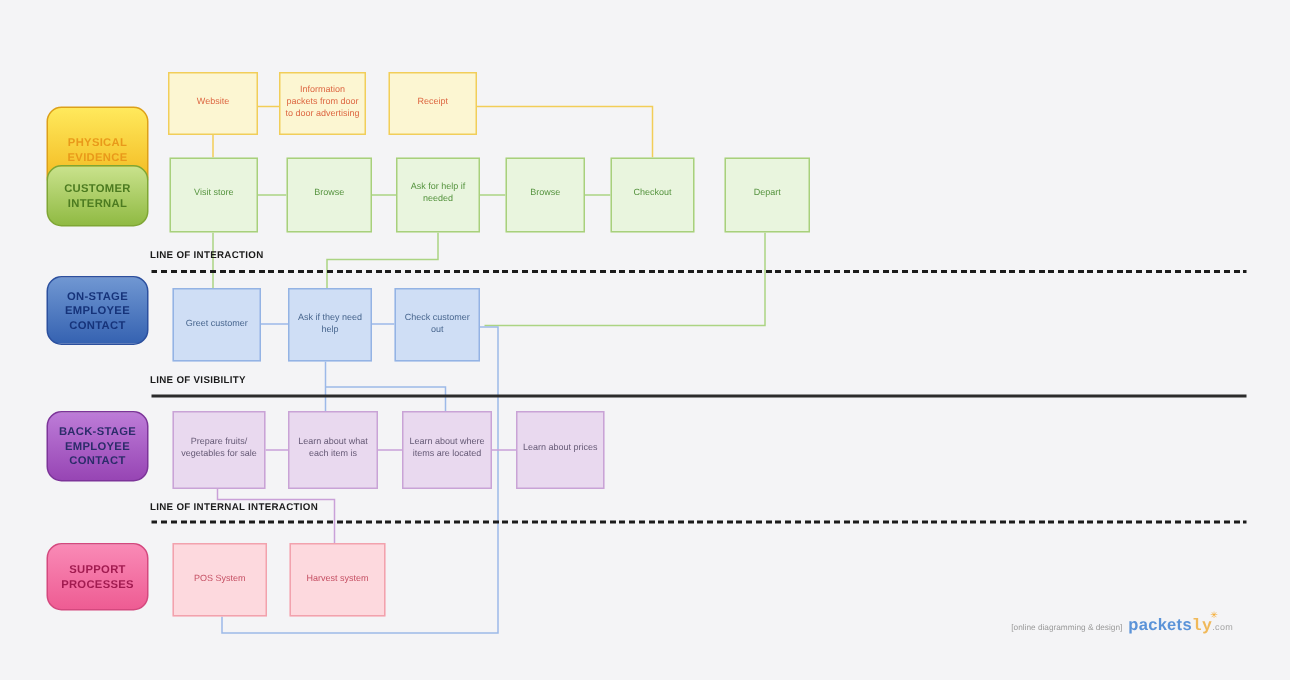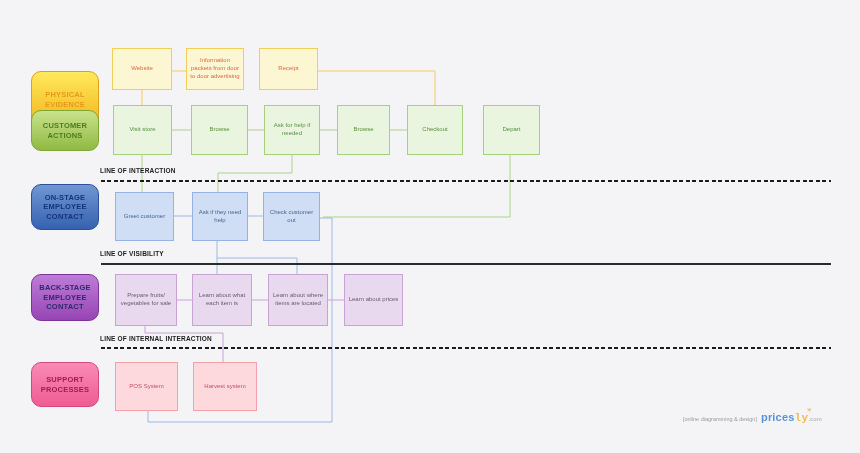--- a/index.html
+++ b/index.html
@@ -93,21 +93,21 @@
     <path class="w-blue" d="M217,258 L297,258 L297,274"></path>
     <path class="w-blue" d="M320,218 L332,218 L332,422 L148,422 L148,411"></path>
 
     <path class="w-purple" d="M177,300 L192,300"></path>
     <path class="w-purple" d="M252,300 L268,300"></path>
     <path class="w-purple" d="M328,300 L344,300"></path>
     <path class="w-purple" d="M145,326 L145,333 L223,333 L223,362"></path>
   </svg>
 
   <div class="rowlabel rl-yellow">PHYSICAL EVIDENCE</div>
-  <div class="rowlabel rl-green">CUSTOMER ACTIONS</div>
+  <div class="rowlabel rl-green">CUSTOMER INTERNAL</div>
   <div class="rowlabel rl-blue">ON-STAGE EMPLOYEE CONTACT</div>
   <div class="rowlabel rl-pink">SUPPORT PROCESSES</div>
   <div class="rowlabel rl-purple">BACK-STAGE EMPLOYEE CONTACT</div>
 
   <div class="box b-yellow" style="left:112px;top:48px;width:60px;height:42px">Website</div>
   <div class="box b-yellow" style="left:186px;top:48px;width:58px;height:42px">Information packets from door to door advertising</div>
   <div class="box b-yellow" style="left:259px;top:48px;width:59px;height:42px">Receipt</div>
 
   <div class="box b-green" style="left:113px;top:105px;width:59px;height:50px">Visit store</div>
   <div class="box b-green" style="left:191px;top:105px;width:57px;height:50px">Browse</div>
@@ -132,16 +132,16 @@
   <div class="box b-purple" style="left:344px;top:274px;width:59px;height:52px">Learn about prices</div>
 
   <div class="sep-label" style="top:335px">LINE OF INTERNAL INTERACTION</div>
   <div class="sep-dashed" style="top:347px"></div>
 
   <div class="box b-pink" style="left:115px;top:362px;width:63px;height:49px">POS System</div>
   <div class="box b-pink" style="left:193px;top:362px;width:64px;height:49px">Harvest system</div>
 
   <div class="footer">
     <span class="tagline">[online diagramming &amp; design]</span>
-    <span class="brand"><span class="sparkle">✳</span><span class="c1">prices</span><span class="c2">ly</span><span class="dotcom">.com</span></span>
+    <span class="brand"><span class="sparkle">✳</span><span class="c1">packets</span><span class="c2">ly</span><span class="dotcom">.com</span></span>
   </div>
 
 </div>
 
 </body></html>

